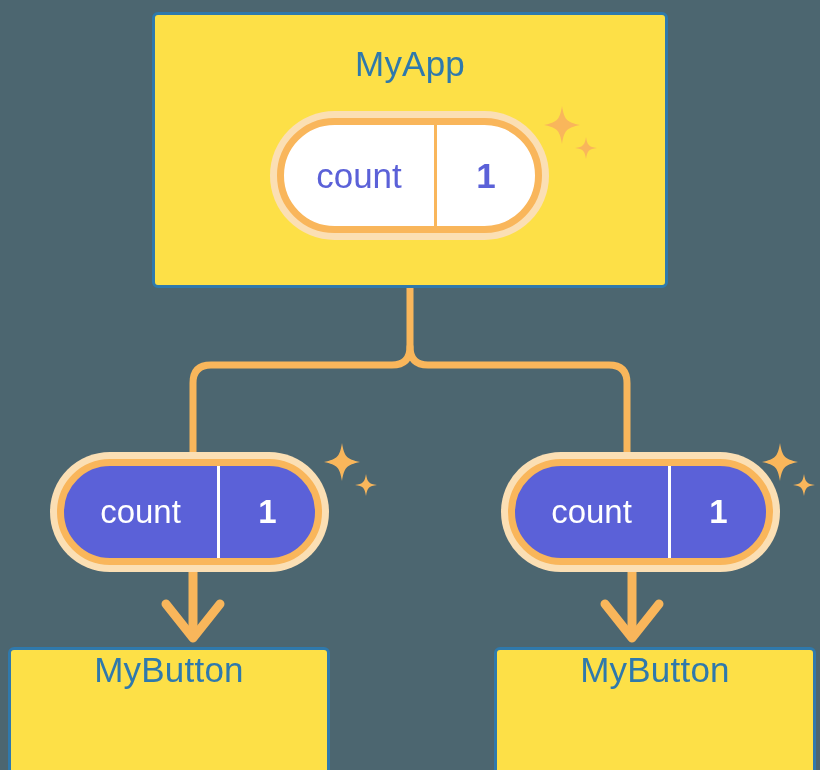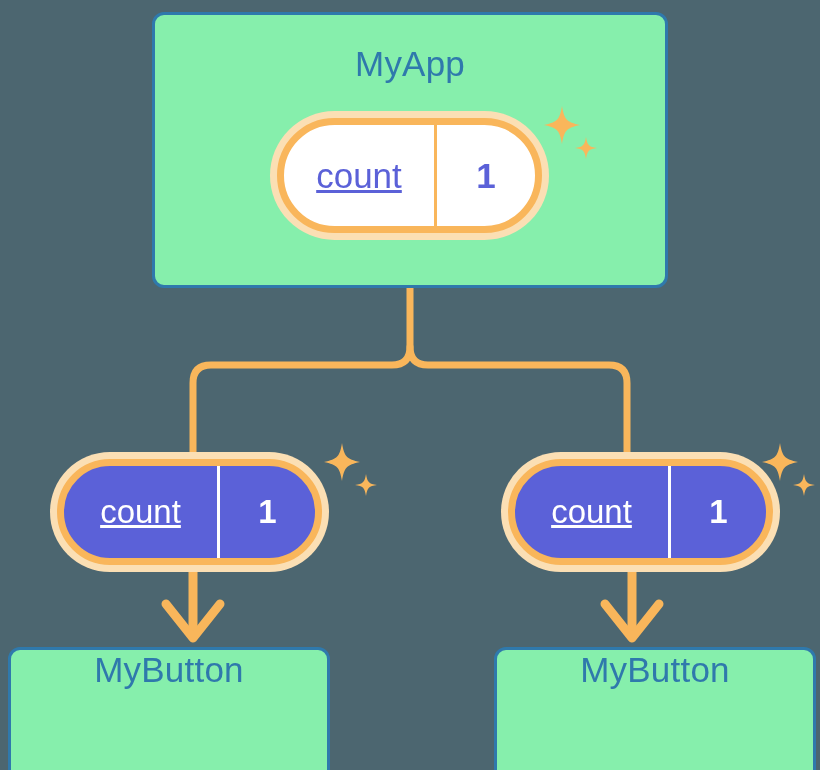--- a/index.html
+++ b/index.html
@@ -28,23 +28,23 @@
     width: 820px;
     height: 770px;
     pointer-events: none;
     z-index: 1;
   }
 
   
   .comp-card {
     position: absolute;
     box-sizing: border-box;
-    background: #86efac;
+    background: #fde047;
     border: 3px solid #2f79ac;
-    border-radius: 12px;
+    border-radius: 6px;
     z-index: 2;
   }
   .comp-title {
     color: #2f79ac;
     font-size: 35px;
     font-weight: 400;
     letter-spacing: 0.2px;
     text-align: center;
     white-space: nowrap;
   }
@@ -85,21 +85,21 @@
     
     border: 7px solid #f9b65b;
     box-shadow: 0 0 0 7px #fbdfb4;
   }
   .pill-key, .pill-val {
     display: flex;
     align-items: center;
     justify-content: center;
     white-space: nowrap;
   }
-  .pill-key { font-weight: 400; text-decoration: underline; }
+  .pill-key { font-weight: 400; }
   .pill-val { font-weight: 700; }
 
   
   .pill-light {
     background: #ffffff;
     height: 115px;
     width: 265px;
   }
   .pill-light .pill-key {
     flex: 0 0 150px;

